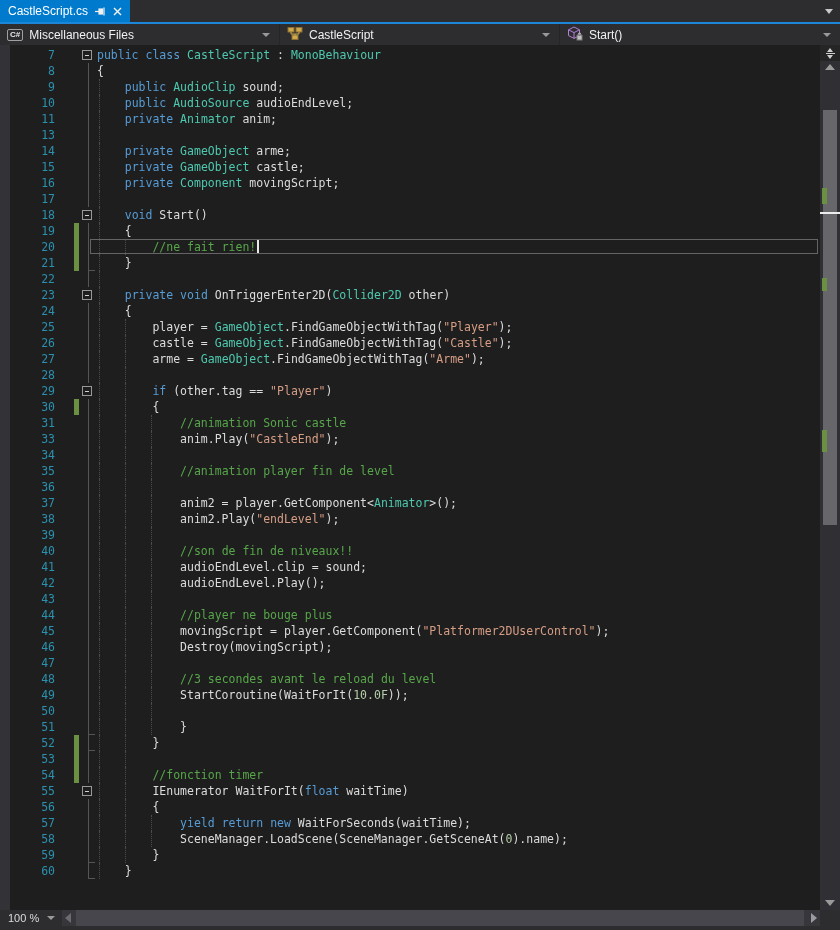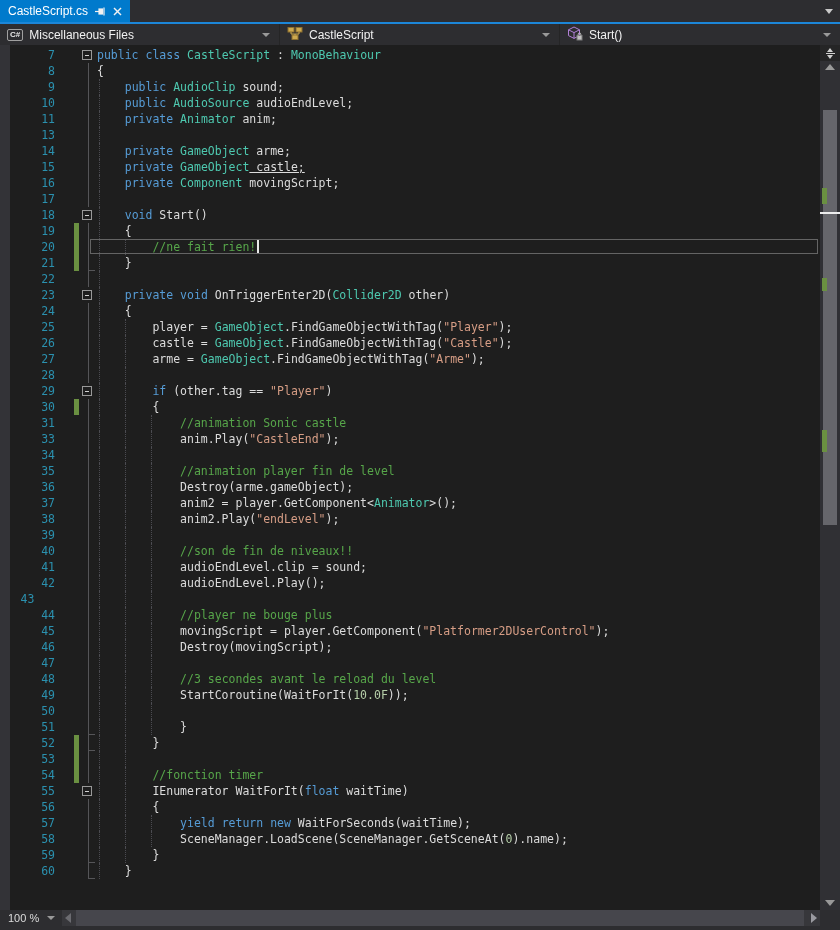--- a/index.html
+++ b/index.html
@@ -191,21 +191,21 @@
       <div class="row">
         <div class="g gs" style="left: 88px;"></div>
         <div class="g gd" style="left: 99px;"></div>
         <span class="num" style="color: rgb(43, 145, 175);">14</span>
         <span class="code"><span style="color: rgb(220, 220, 220);">    </span><span style="color: rgb(86, 156, 214);">private</span><span style="color: rgb(220, 220, 220);"> </span><span style="color: rgb(78, 201, 176);">GameObject</span><span style="color: rgb(220, 220, 220);"> arme;</span></span>
       </div>
       <div class="row">
         <div class="g gs" style="left: 88px;"></div>
         <div class="g gd" style="left: 99px;"></div>
         <span class="num" style="color: rgb(43, 145, 175);">15</span>
-        <span class="code"><span style="color: rgb(220, 220, 220);">    </span><span style="color: rgb(86, 156, 214);">private</span><span style="color: rgb(220, 220, 220);"> </span><span style="color: rgb(78, 201, 176);">GameObject</span><span style="color: rgb(220, 220, 220); text-decoration: underline;"> castle;</span></span>
+        <span class="code"><span style="color: rgb(220, 220, 220);">    </span><span style="color: rgb(86, 156, 214);">private</span><span style="color: rgb(220, 220, 220);"> </span><span style="color: rgb(78, 201, 176);">GameObject</span><span style="color: rgb(220, 220, 220);"> castle;</span></span>
       </div>
       <div class="row">
         <div class="g gs" style="left: 88px;"></div>
         <div class="g gd" style="left: 99px;"></div>
         <span class="num" style="color: rgb(43, 145, 175);">16</span>
         <span class="code"><span style="color: rgb(220, 220, 220);">    </span><span style="color: rgb(86, 156, 214);">private</span><span style="color: rgb(220, 220, 220);"> </span><span style="color: rgb(78, 201, 176);">Component</span><span style="color: rgb(220, 220, 220);"> movingScript;</span></span>
       </div>
       <div class="row">
         <div class="g gs" style="left: 88px;"></div>
         <div class="g gd" style="left: 99px;"></div>
@@ -334,21 +334,20 @@
         <div class="g gd" style="left: 151px;"></div>
         <span class="num" style="color: rgb(43, 145, 175);">35</span>
         <span class="code"><span style="color: rgb(220, 220, 220);">            </span><span style="color: rgb(87, 166, 74);">//animation player fin de level</span></span>
       </div>
       <div class="row">
         <div class="g gs" style="left: 88px;"></div>
         <div class="g gd" style="left: 99px;"></div>
         <div class="g gd" style="left: 125px;"></div>
         <div class="g gd" style="left: 151px;"></div>
         <span class="num" style="color: rgb(43, 145, 175);">36</span>
-        <span class="code"><span style="color: rgb(220, 220, 220);">            Destroy(arme.gameObject);</span></span>
       </div>
       <div class="row">
         <div class="g gs" style="left: 88px;"></div>
         <div class="g gd" style="left: 99px;"></div>
         <div class="g gd" style="left: 125px;"></div>
         <div class="g gd" style="left: 151px;"></div>
         <span class="num" style="color: rgb(43, 145, 175);">37</span>
         <span class="code"><span style="color: rgb(220, 220, 220);">            anim2 = player.GetComponent&lt;</span><span style="color: rgb(78, 201, 176);">Animator</span><span style="color: rgb(220, 220, 220);">&gt;();</span></span>
       </div>
       <div class="row">
@@ -389,21 +388,21 @@
         <div class="g gd" style="left: 125px;"></div>
         <div class="g gd" style="left: 151px;"></div>
         <span class="num" style="color: rgb(43, 145, 175);">42</span>
         <span class="code"><span style="color: rgb(220, 220, 220);">            audioEndLevel.Play();</span></span>
       </div>
       <div class="row">
         <div class="g gs" style="left: 88px;"></div>
         <div class="g gd" style="left: 99px;"></div>
         <div class="g gd" style="left: 125px;"></div>
         <div class="g gd" style="left: 151px;"></div>
-        <span class="num" style="color: rgb(43, 145, 175); text-align: center;">43</span>
+        <span class="num" style="color: rgb(43, 145, 175);">43</span>
         <span class="code"></span>
       </div>
       <div class="row">
         <div class="g gs" style="left: 88px;"></div>
         <div class="g gd" style="left: 99px;"></div>
         <div class="g gd" style="left: 125px;"></div>
         <div class="g gd" style="left: 151px;"></div>
         <span class="num" style="color: rgb(43, 145, 175);">44</span>
         <span class="code"><span style="color: rgb(220, 220, 220);">            </span><span style="color: rgb(87, 166, 74);">//player ne bouge plus</span></span>
       </div>

